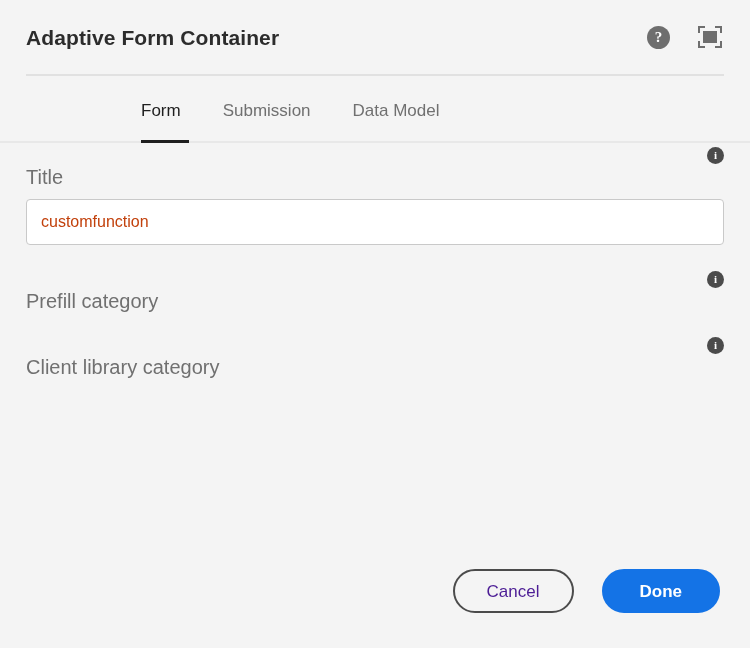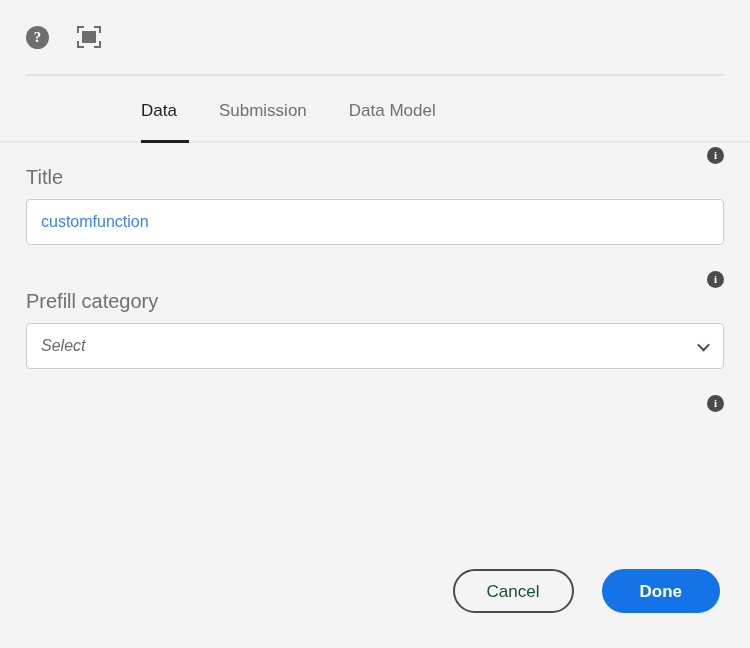--- a/index.html
+++ b/index.html
@@ -170,21 +170,21 @@
     line-height: 1;
   }
   .text-input {
     width: 100%;
     height: 46px;
     background: #ffffff;
     border: 1px solid #c9c9c9;
     border-radius: 4px;
     padding: 0 14px;
     font-size: 16px;
-    color: #3b82f6;
+    color: #c2410c;
     font-family: "Liberation Sans", sans-serif;
     outline: none;
   }
   .text-input::placeholder { color: #909090; }
 
   .select-wrap {
     position: relative;
     width: 100%;
   }
   .select-box {
@@ -241,57 +241,58 @@
     cursor: pointer;
     display: inline-flex;
     align-items: center;
     justify-content: center;
     line-height: 1;
     white-space: nowrap;
   }
   .btn-cancel {
     background: transparent;
     border: 2px solid #4b4b4b;
-    color: #14532d;
+    color: #4c1d95;
     padding: 0 32px;
     min-width: 104px;
   }
   .btn-done {
     background: #1473e6;
     border: 2px solid #1473e6;
     color: #ffffff;
     padding: 4px 36px;
     font-weight: bold;
     min-width: 104px;
   }
 </style>
 </head>
 <body>
 
 <div class="dialog-header">
+  <div class="dialog-title">Adaptive Form Container</div>
   <div class="header-actions">
     <button class="icon-btn">
       <span class="help-circle">?</span>
     </button>
     <button class="icon-btn">
       <span class="fullscreen-icon">
         <span class="corner tl"></span>
         <span class="corner tr"></span>
         <span class="corner bl"></span>
         <span class="corner br"></span>
         <span class="core"></span>
       </span>
     </button>
   </div>
 </div>
 <div class="header-divider"></div>
 
 <div class="tabs-wrap">
   <div class="tabs">
-    <button class="tab active">Data</button>
+    <button class="tab active">Form</button>
     <button class="tab">Submission</button>
     <button class="tab">Data Model</button>
   </div>
   <div class="tabs-baseline"></div>
   <div class="tab-underline"></div>
 </div>
 
 <div class="form-body">
 
   <div class="field spacer-title">
@@ -300,32 +301,27 @@
     </div>
     <label class="field-label">Title</label>
     <input class="text-input" type="text" value="customfunction" style="">
   </div>
 
   <div class="field spacer-prefill">
     <div class="field-info-row">
       <span class="info-circle">i</span>
     </div>
     <label class="field-label">Prefill category</label>
-    <div class="select-wrap">
-      <div class="select-box">
-        <span class="select-placeholder">Select</span>
-      </div>
-      <span class="chevron"></span>
-    </div>
   </div>
 
   <div class="field spacer-clientlib">
     <div class="field-info-row">
       <span class="info-circle">i</span>
     </div>
+    <label class="field-label">Client library category</label>
   </div>
 
 </div>
 
 <div class="footer">
   <button class="btn btn-cancel">Cancel</button>
   <button class="btn btn-done">Done</button>
 </div>
 
 </body></html>

